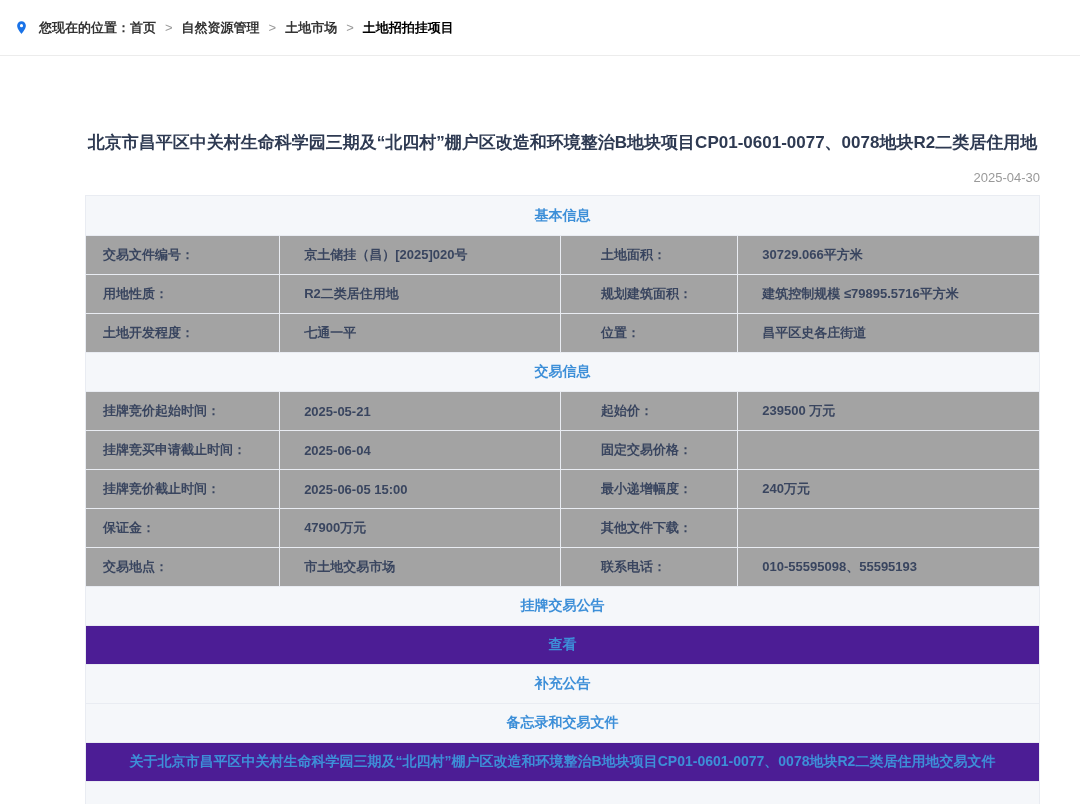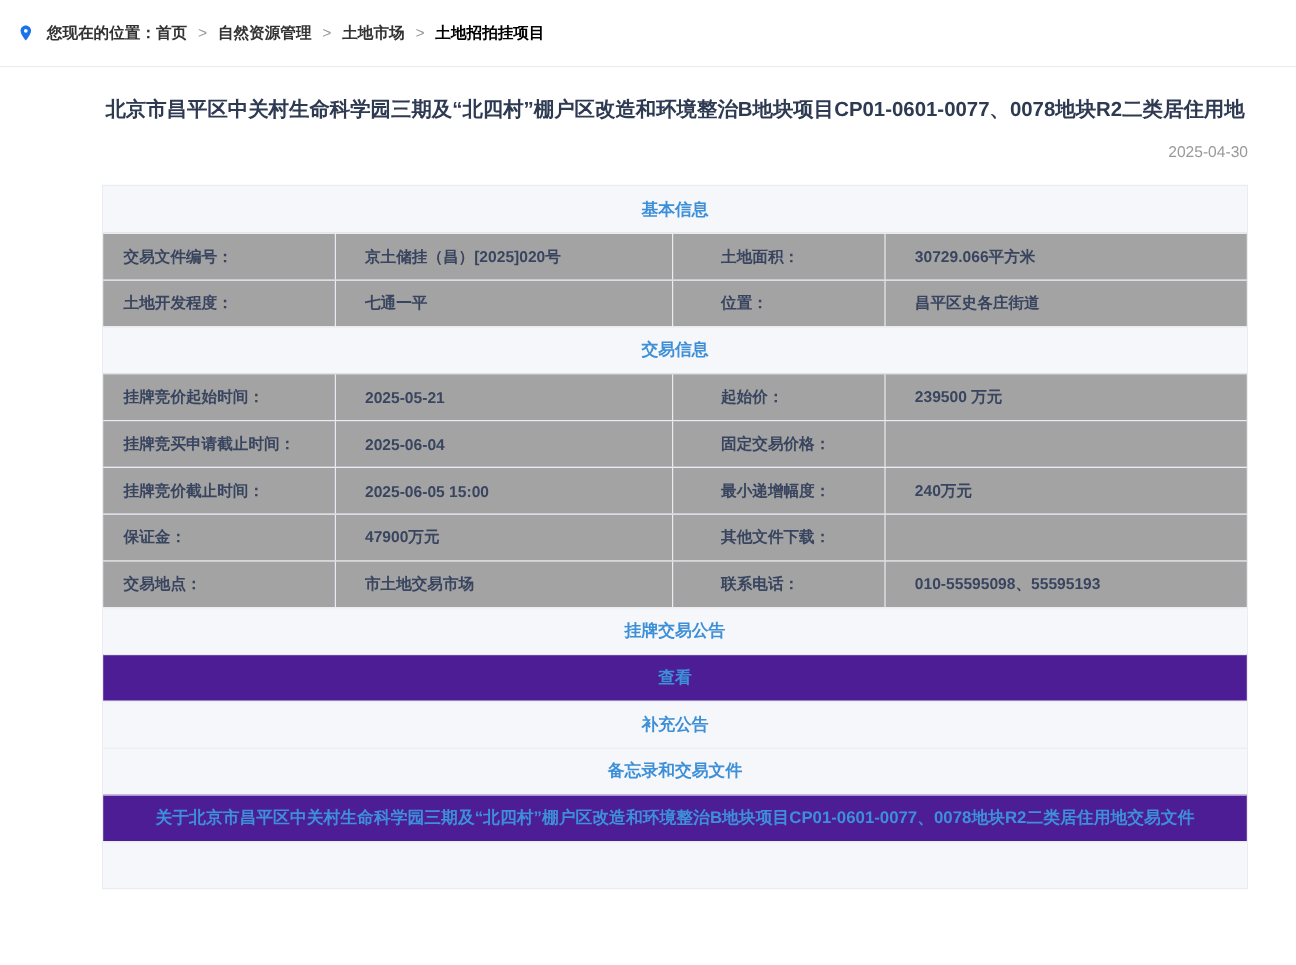--- a/index.html
+++ b/index.html
@@ -10,23 +10,23 @@
   .breadcrumb { height:56px; display:flex; align-items:center; padding-left:14px;
     border-bottom:1px solid #ececec; font-size:13px; font-weight:600; color:#333; }
   .pin { display:inline-flex; margin-right:10px; }
   .bc-prefix { color:#333; }
   .bc-item { color:#333; text-decoration:none; cursor:pointer; }
   .bc-item.current { color:#000000; cursor:default; }
   .bc-sep { color:#999; margin:0 9px; font-weight:400; }
 
   
   .container { width:955px; margin-left:85px; }
-  .page-title { margin-top:22px; text-align:center; font-size:17px; line-height:27px;
+  .page-title { margin-top:73px; text-align:center; font-size:17px; line-height:27px;
     font-weight:700; color:#2e3a52; }
-  .pub-date { margin-top:14px; margin-bottom:20px; text-align:right; font-size:13px;
+  .pub-date { margin-top:14px; margin-bottom:10px; text-align:right; font-size:13px;
     color:#999; font-weight:400; }
 
   
   .info-table { border:1px solid #e9ecf2; }
   .trow { display:flex; align-items:center; height:39px; }
   .trow + .trow { border-top:1px solid #e9ecf2; }
   .trow.header { background:#f5f7fa; justify-content:center;text-align:right; }
   .trow.header span { color:#3d8fd8; font-size:14px; font-weight:600; }
   .trow.link { background:#4c1d95; justify-content:center; }
   .trow.link span { color:#3d8fd8; font-size:14px; font-weight:600; cursor:pointer; }
@@ -63,20 +63,26 @@
   <div class="pub-date">2025-04-30</div>
   <div class="info-table">
       <div class="trow header">
         <span>基本信息</span>
       </div>
       <div class="trow data">
         <div class="cell c0">交易文件编号：</div>
         <div class="cell c1">京土储挂（昌）[2025]020号</div>
         <div class="cell c2">土地面积：</div>
         <div class="cell c3">30729.066平方米</div>
+      </div>
+      <div class="trow data">
+        <div class="cell c0">用地性质：</div>
+        <div class="cell c1">R2二类居住用地</div>
+        <div class="cell c2">规划建筑面积：</div>
+        <div class="cell c3">建筑控制规模 ≤79895.5716平方米</div>
       </div>
       <div class="trow data">
         <div class="cell c0">土地开发程度：</div>
         <div class="cell c1">七通一平</div>
         <div class="cell c2">位置：</div>
         <div class="cell c3">昌平区史各庄街道</div>
       </div>
       <div class="trow header">
         <span>交易信息</span>
       </div>

